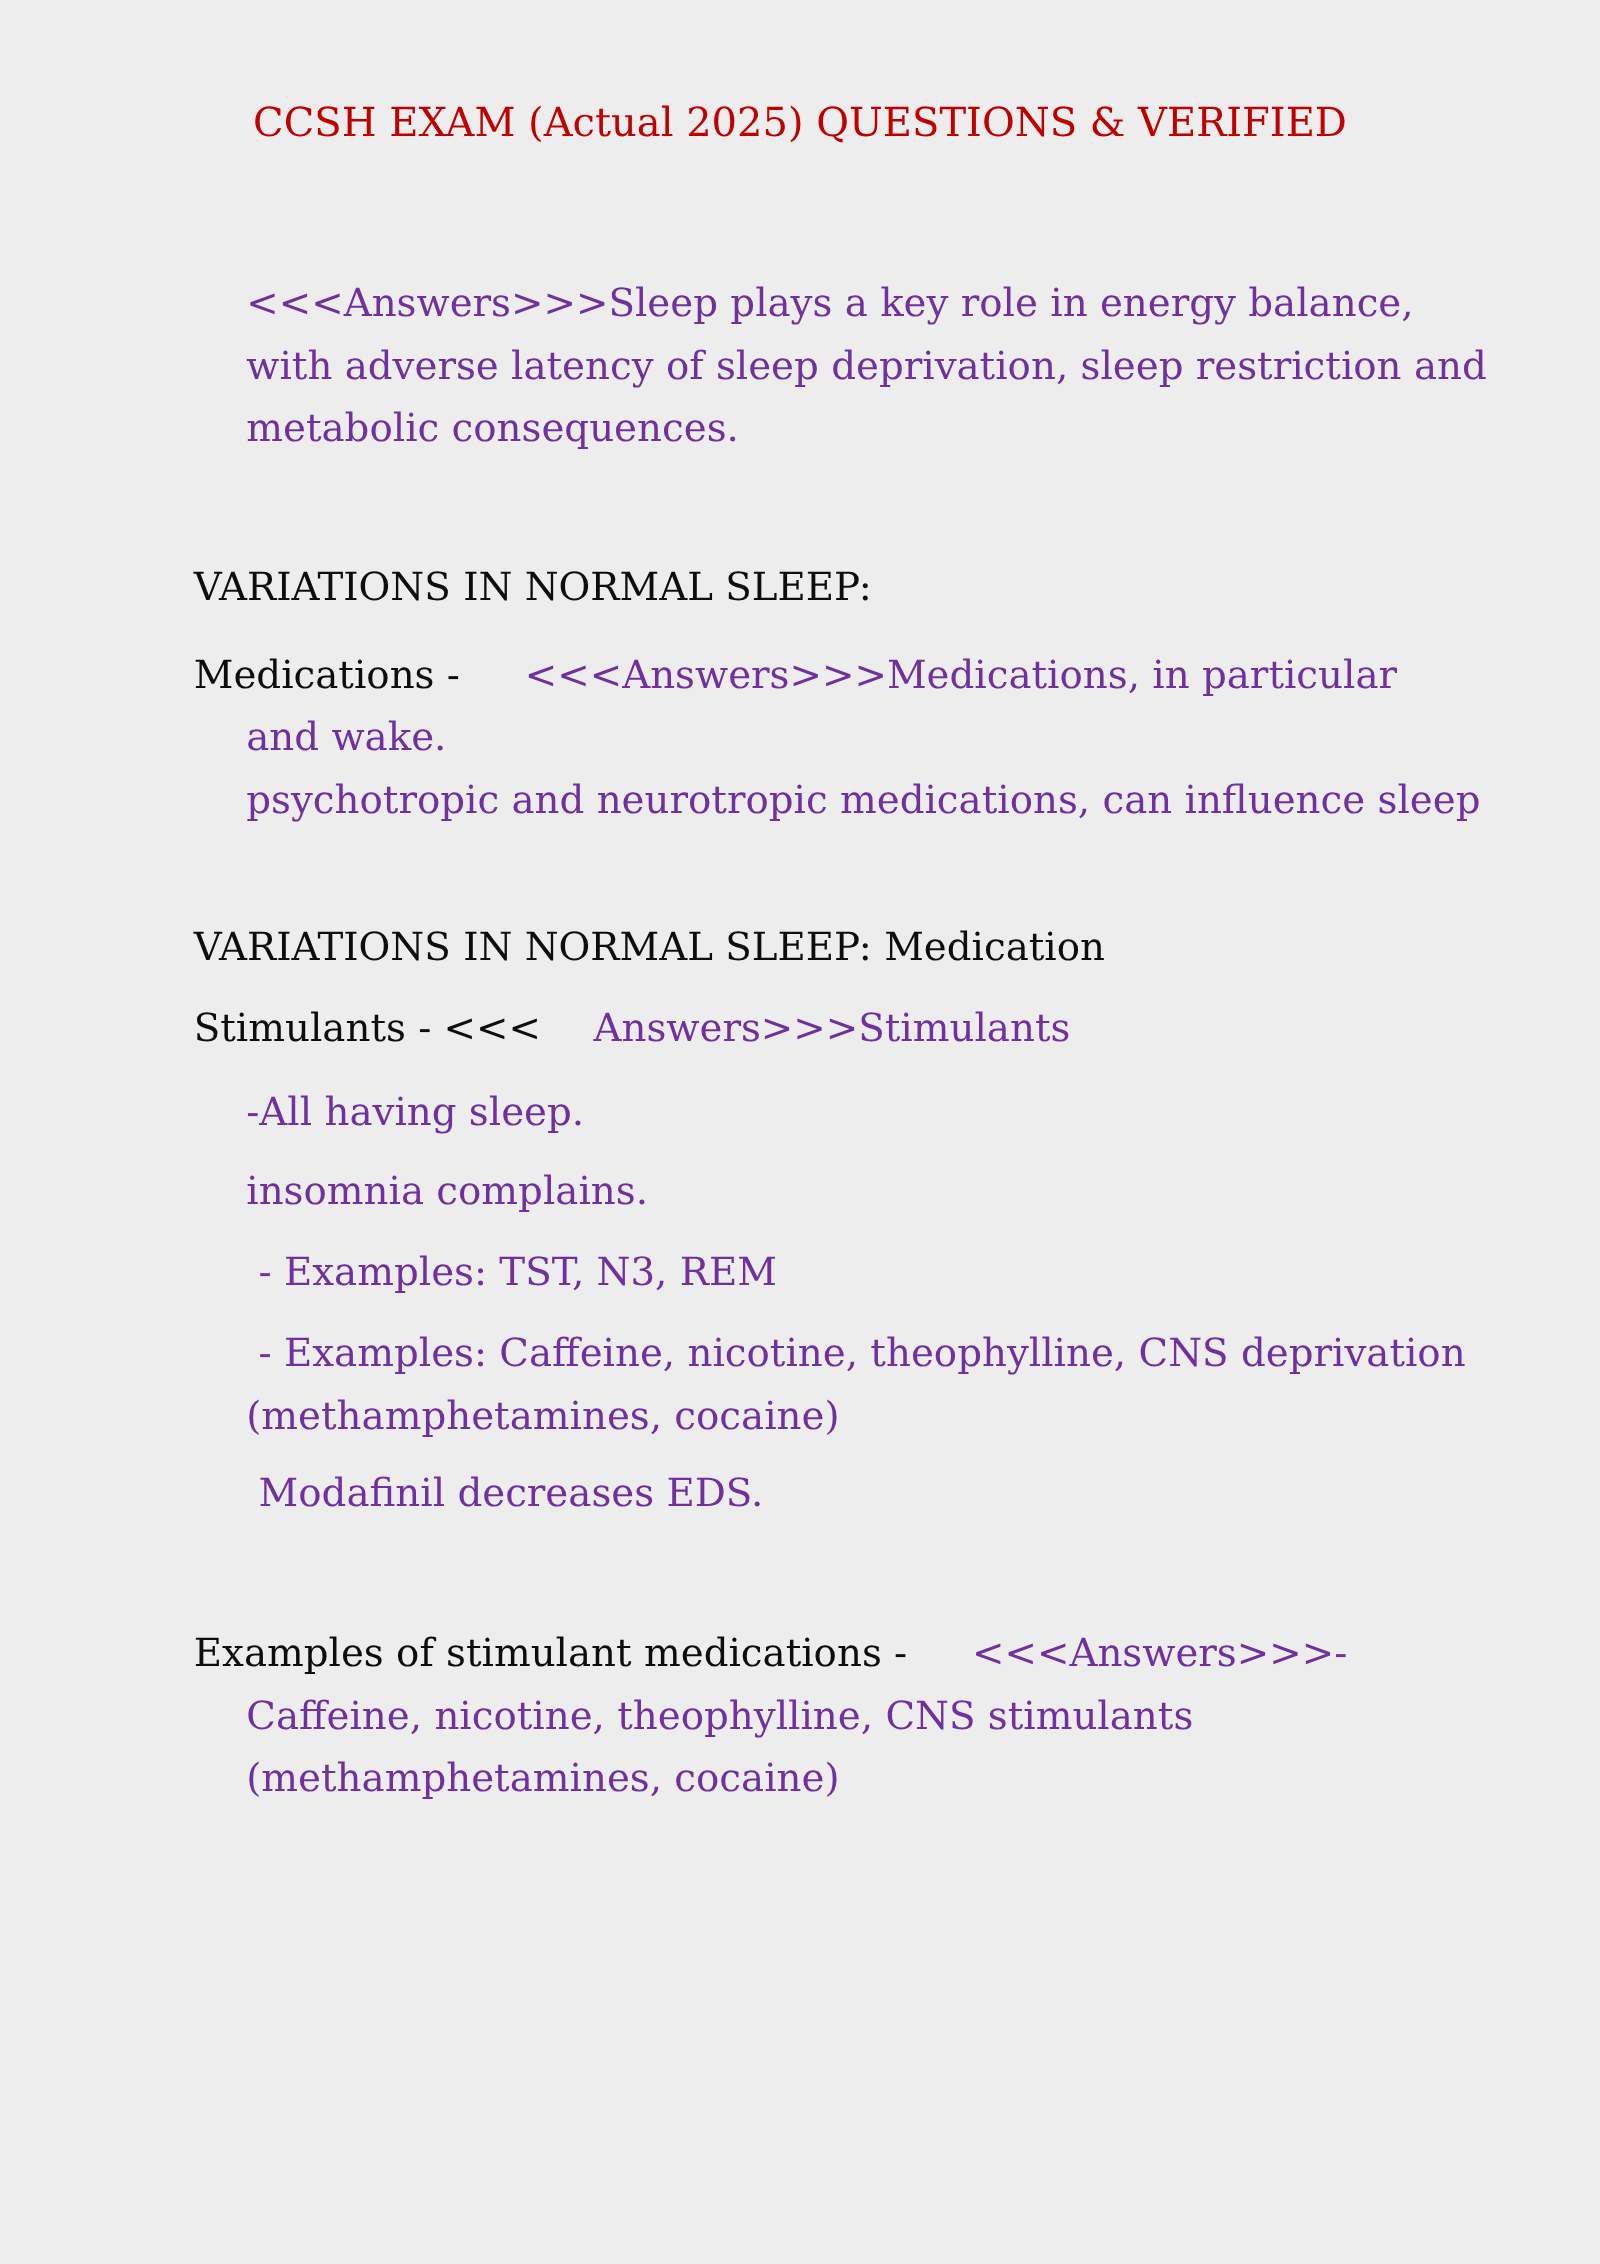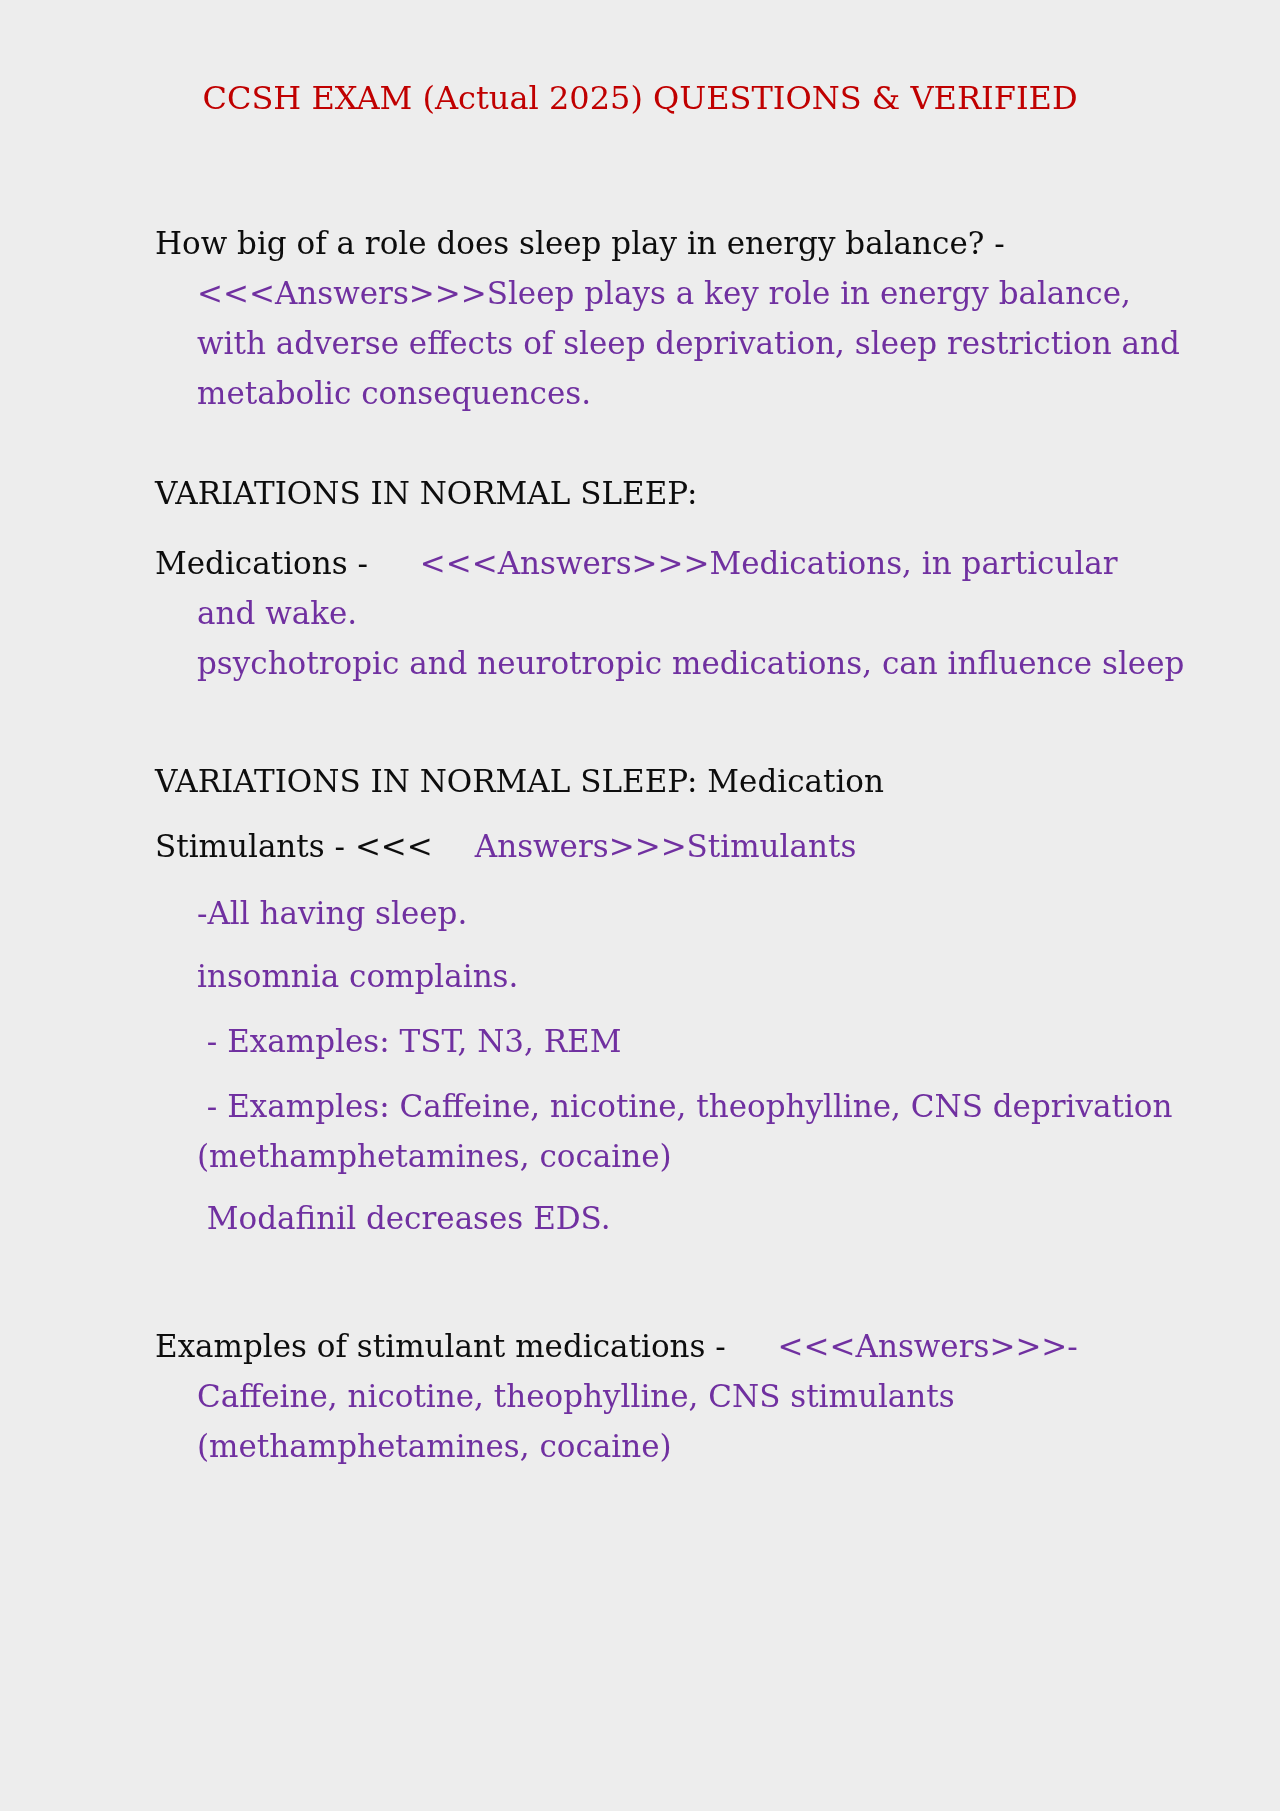--- a/index.html
+++ b/index.html
@@ -37,42 +37,41 @@
   .blk{margin:0;}
   .line{
     white-space:pre;
     font-size:31px;
     line-height:50px;
     height:50px;
   }
   .question{color:var(--question-color);}
   .answer{color:var(--answer-color);margin-left:42px;}
   .b1{margin-top:98px}
-  .b2{margin-top:50px}
+  .b2{margin-top:77px}
   .b3{margin-top:20px}
   .b4{margin-top:68px}
   .b5{margin-top:15px}
   .b6{margin-top:17px}
   .b7{margin-top:13px}
   .b8{margin-top:15px}
   .b9{margin-top:15px}
   .b10{margin-top:12px}
   .b11{margin-top:78px}
 </style>
 </head>
 <body>
 
 <div class="page">
   <h1 class="doc-title">CCSH EXAM (Actual 2025) QUESTIONS &amp; VERIFIED</h1>
 
   <div class="content">
     <div class="blk b1">
-        <div class="line"><span class="question">How big of a role does sleep play in energy balance? -</span></div>
         <div class="line"><span class="answer">&lt;&lt;&lt;Answers&gt;&gt;&gt;Sleep plays a key role in energy balance,</span></div>
-        <div class="line"><span class="answer">with adverse effects of sleep deprivation, sleep restriction and</span></div>
+        <div class="line"><span class="answer">with adverse latency of sleep deprivation, sleep restriction and</span></div>
         <div class="line"><span class="answer">metabolic consequences.</span></div>
       </div>
     <div class="blk b2">
         <div class="line"><span class="question">VARIATIONS IN NORMAL SLEEP:</span></div>
       </div>
     <div class="blk b3">
         <div class="line"><span class="question">Medications - </span><span class="answer">&lt;&lt;&lt;Answers&gt;&gt;&gt;Medications, in particular</span></div>
         <div class="line"><span class="answer">and wake.</span></div>
         <div class="line"><span class="answer">psychotropic and neurotropic medications, can influence sleep</span></div>
       </div>

